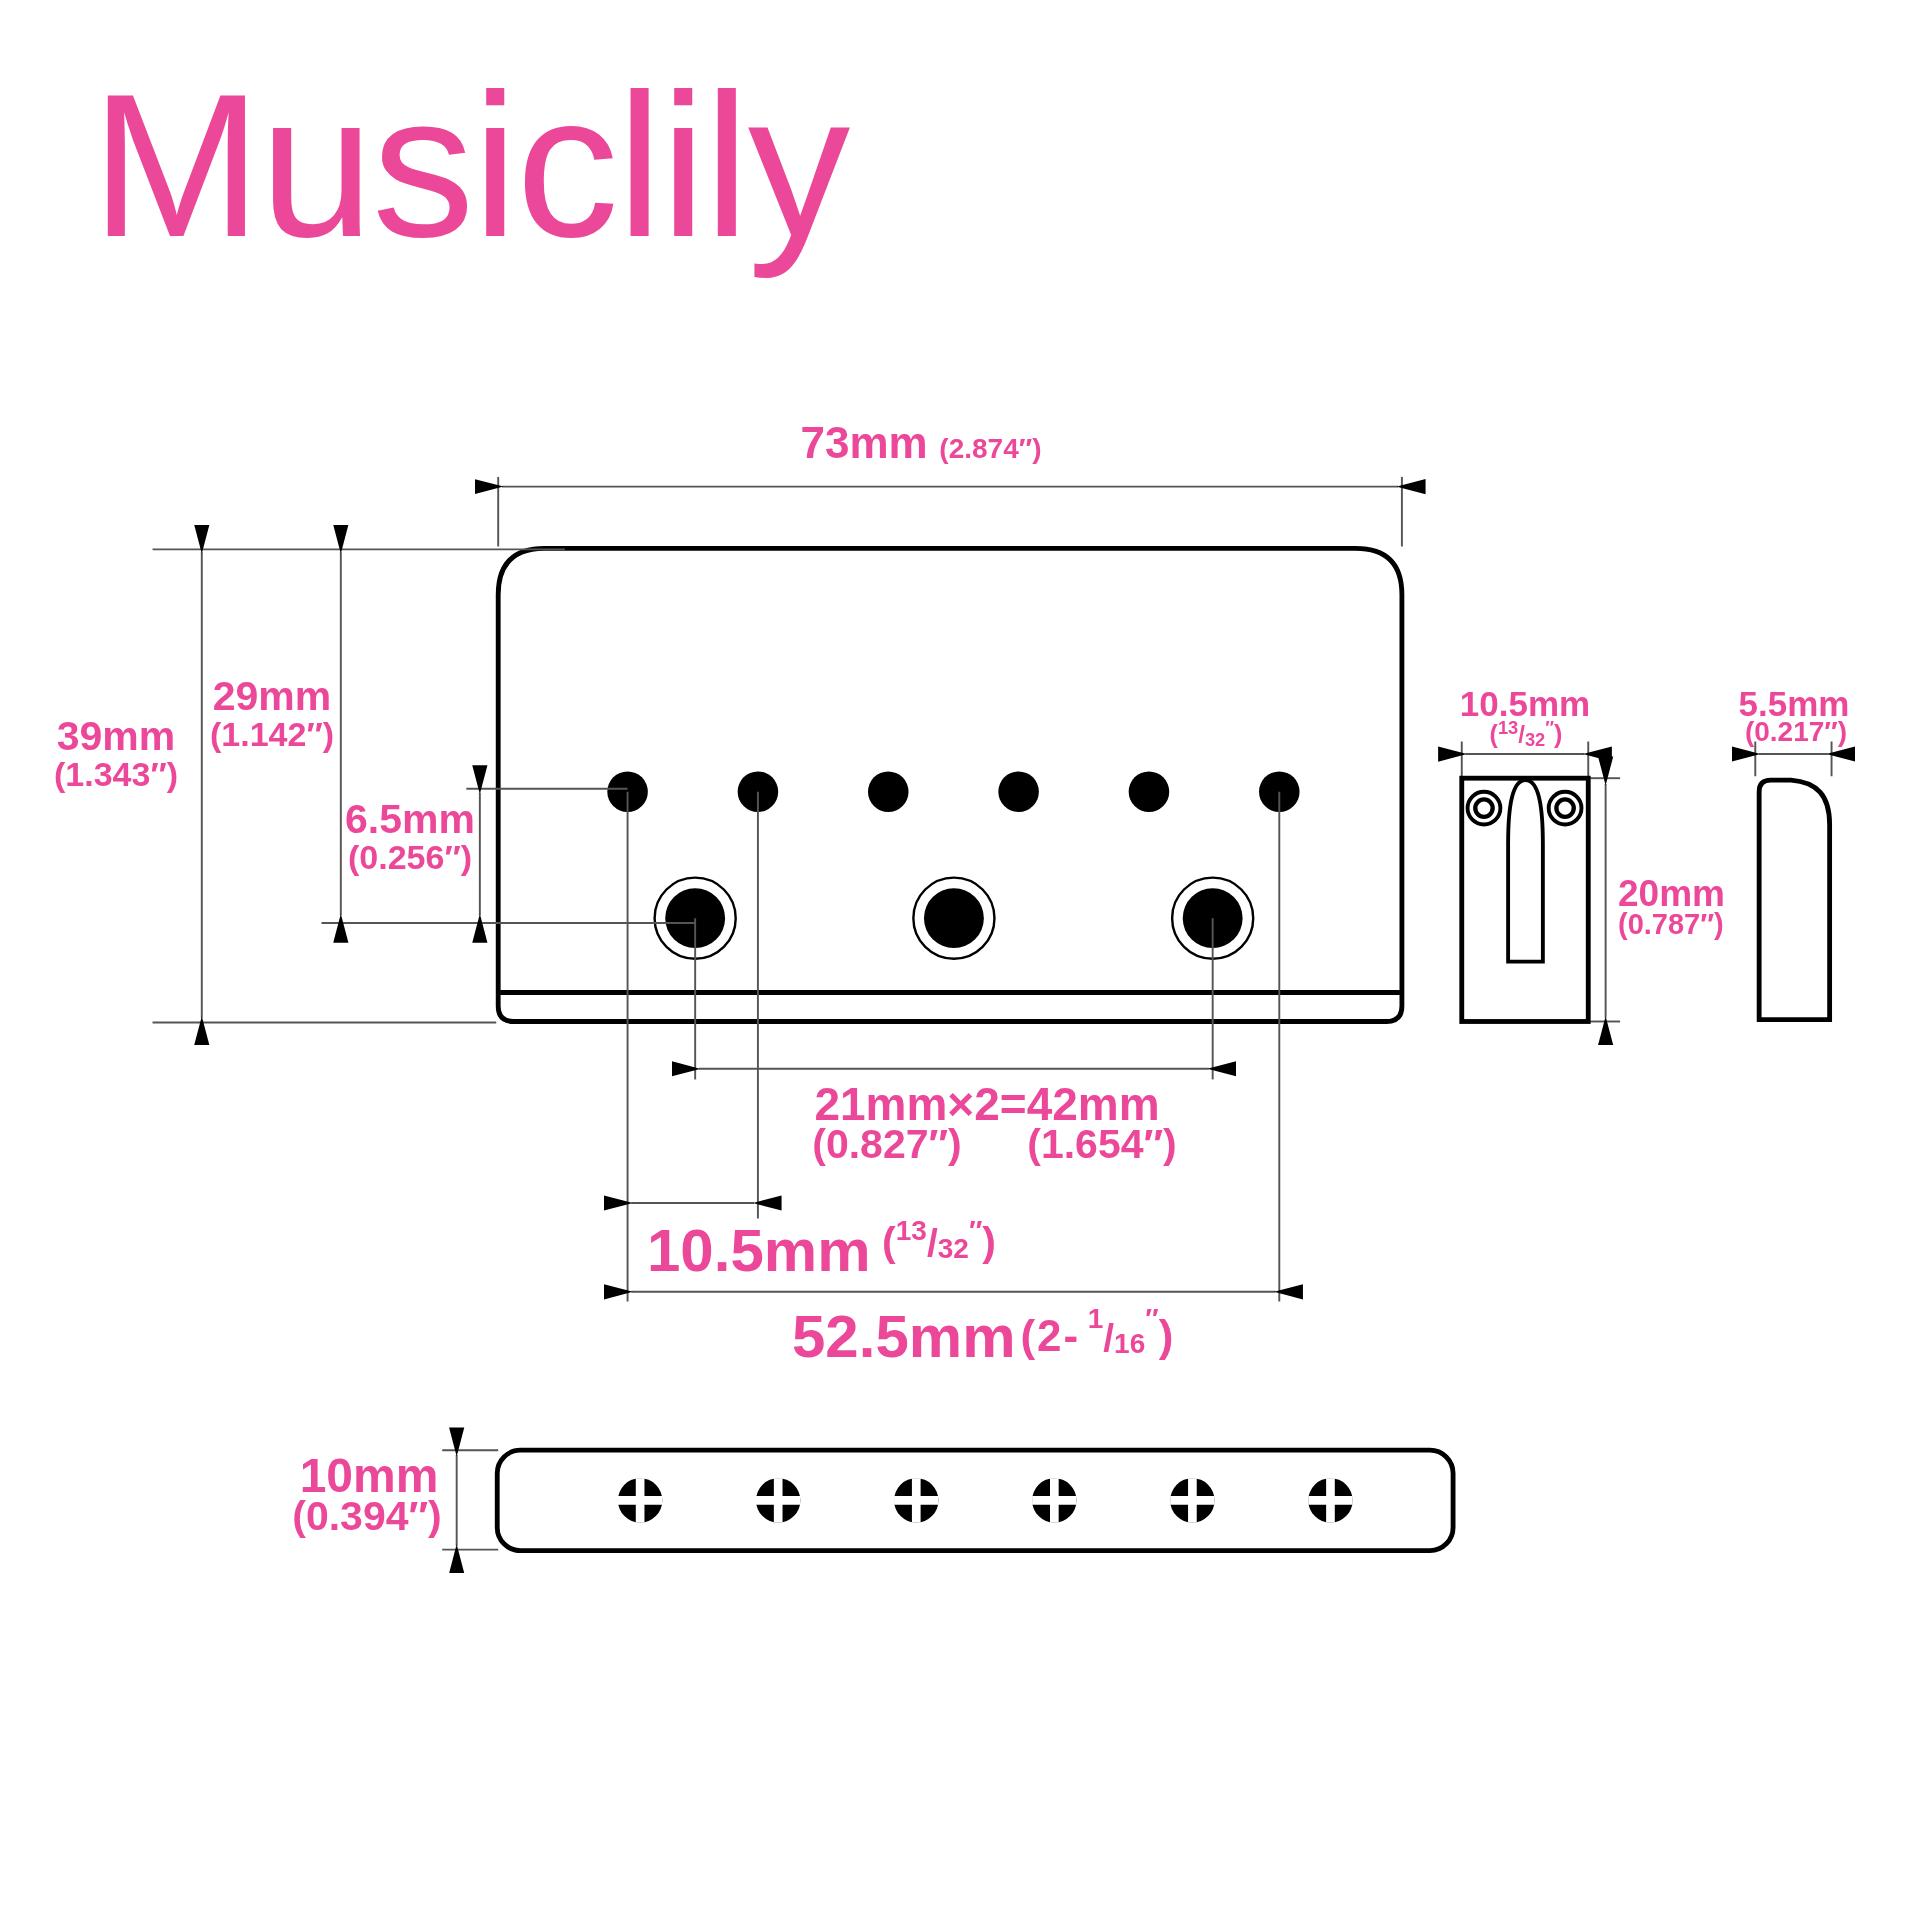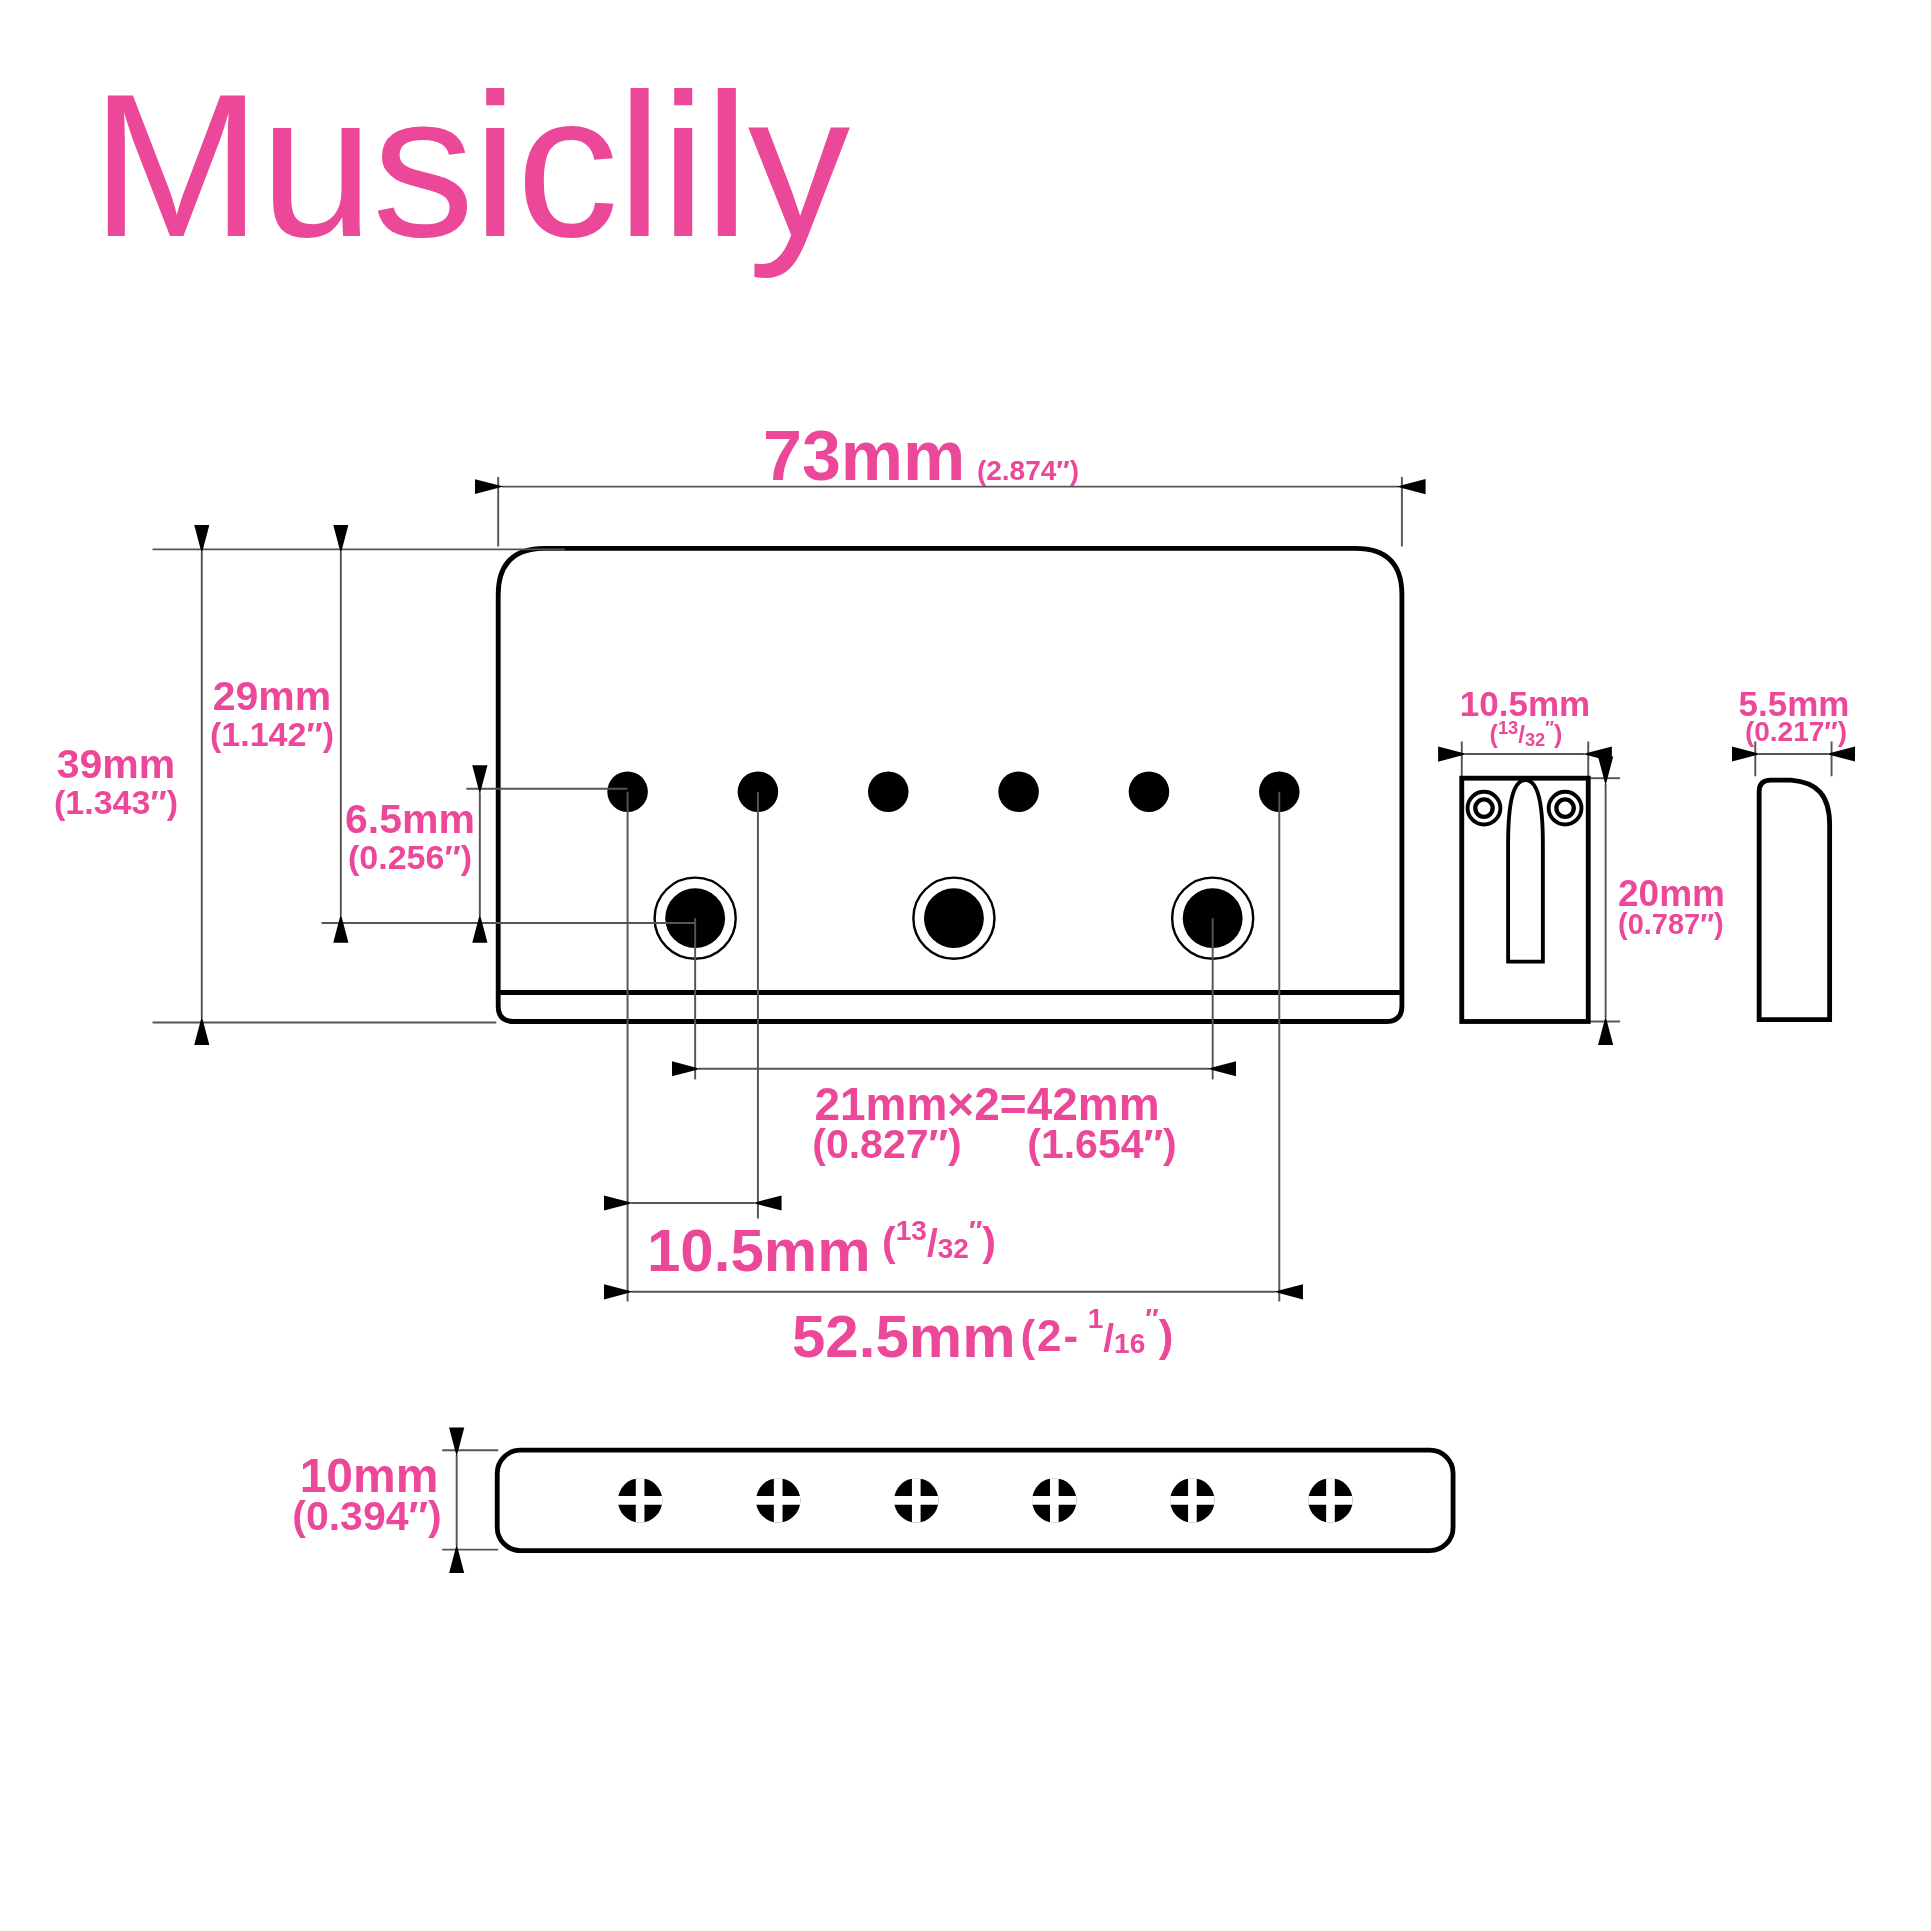--- a/index.html
+++ b/index.html
@@ -2,21 +2,21 @@
 <html><head>
 <meta charset="utf-8">
 <style>
   html,body{margin:0;padding:0;background:#fff;}
   #canvas{position:relative;width:1931px;height:1931px;background:#ffffff;overflow:hidden;
           font-family:"Liberation Sans",sans-serif;color:#000;}
   #drawing{position:absolute;left:0;top:0;}
   .lbl{position:absolute;font-weight:bold;color:#ec4899;line-height:1.0;white-space:nowrap;}
   .c{transform:translateX(-50%);text-align:center;}
   .title{font-weight:400;font-size:205px;letter-spacing:-1.9px;}
-  .mm54{font-size:70px;}
+  .mm54{font-size:44px;}
   .in44{font-size:28px;margin-left:11.6px;}
   .mm42{font-size:41px;}
   .in35{font-size:34px;}
   .mm48{font-size:46px;}
   .in42{font-size:41px;}
   .mm62{font-size:60px;}
   .mm36{font-size:35px;}
   .in29{font-size:28px;}
   .mm38{font-size:37px;}
   .in30{font-size:29px;}
@@ -169,21 +169,21 @@
       </g>
     </g>
   </svg>
 
   <div class="lbl title" style="left:91px;top:62px;">Musiclily</div>
 
   <div class="lbl c" style="left:921px;top:421px;">
     <span class="mm54">73mm</span><span class="in44">(2.874″)</span>
   </div>
 
-  <div class="lbl c" style="left:116px;top:716px;margin-top:28px;">
+  <div class="lbl c" style="left:116px;top:716px;">
     <div class="mm42">39mm</div>
     <div class="in35">(1.343″)</div>
   </div>
 
   <div class="lbl c" style="left:272px;top:676px;">
     <div class="mm42">29mm</div>
     <div class="in35">(1.142″)</div>
   </div>
 
   <div class="lbl c" style="left:410px;top:799px;">

